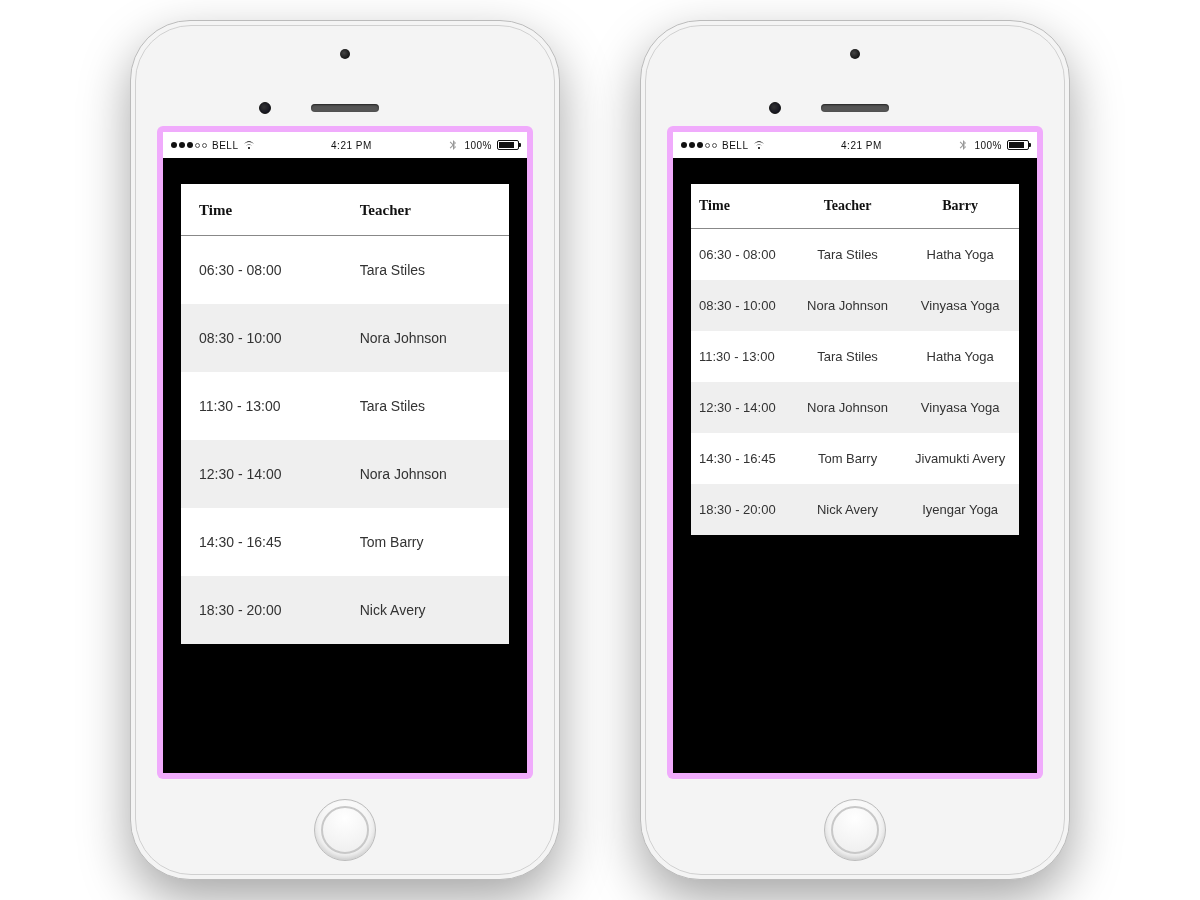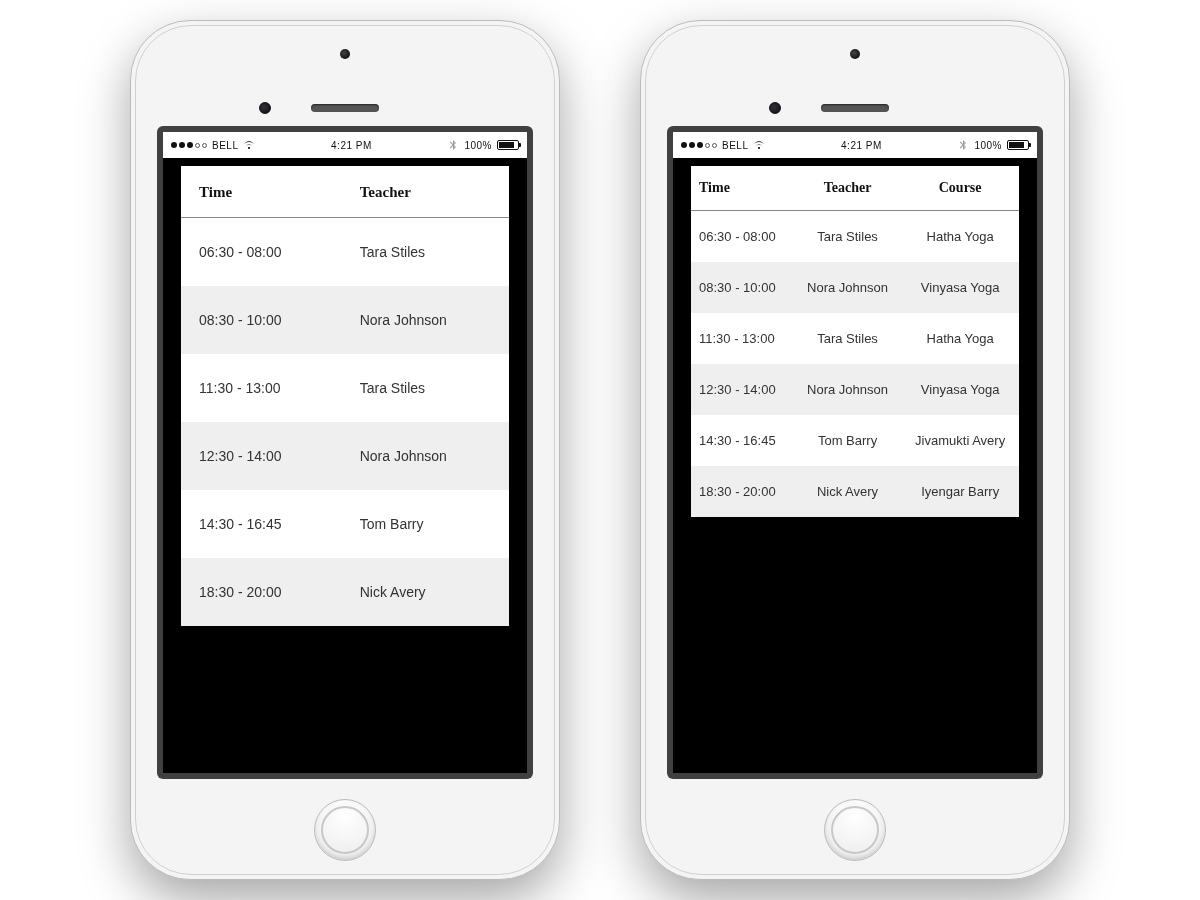--- a/index.html
+++ b/index.html
@@ -89,21 +89,21 @@
     position: absolute;
     inset: 6px;
     border-radius: 50%;
     border: 2px solid #c8c8c8;
   }
   .screen-frame {
     position: absolute;
     top: 105px;
     left: 26px; right: 26px;
     bottom: 100px;
-    background: #404040;
+    background: #f0abfc;
     border-radius: 6px;
     padding: 6px;
   }
   .screen {
     width: 100%; height: 100%;
     background: #000;
     position: relative;
     overflow: hidden;
   }
 
@@ -157,21 +157,21 @@
   .app-area {
     position: absolute;
     top: 26px; left: 0; right: 0; bottom: 0;
     background: #000;
     display: flex;
     align-items: flex-start;
     justify-content: center;
   }
   .table-card {
     background: #fff;
-    margin: 8px 18px 18px 18px;
+    margin: 26px 18px 18px 18px;
     flex: 1;
   }
   table.sched {
     width: 100%;
     border-collapse: collapse;
     font-size: 14px;
   }
   table.sched th {
     text-align: left;
     font-weight: 700;
@@ -336,21 +336,21 @@
             </div>
           </div>
 
           <div class="app-area">
             <div class="table-card">
               <table class="sched">
                 <thead>
                   <tr>
                     <th>Time</th>
                     <th>Teacher</th>
-                    <th>Course</th>
+                    <th>Barry</th>
                   </tr>
                 </thead>
                 <tbody>
                   <tr>
                     <td>06:30 - 08:00</td>
                     <td>Tara Stiles</td>
                     <td>Hatha Yoga</td>
                   </tr>
                   <tr>
                     <td>08:30 - 10:00</td>
@@ -368,21 +368,21 @@
                     <td>Vinyasa Yoga</td>
                   </tr>
                   <tr>
                     <td>14:30 - 16:45</td>
                     <td>Tom Barry</td>
                     <td>Jivamukti Avery</td>
                   </tr>
                   <tr>
                     <td>18:30 - 20:00</td>
                     <td>Nick Avery</td>
-                    <td>Iyengar Barry</td>
+                    <td>Iyengar Yoga</td>
                   </tr>
                 </tbody>
               </table>
             </div>
           </div>
         </div>
       </div>
 
       <div class="home-btn"></div>
     </div>

